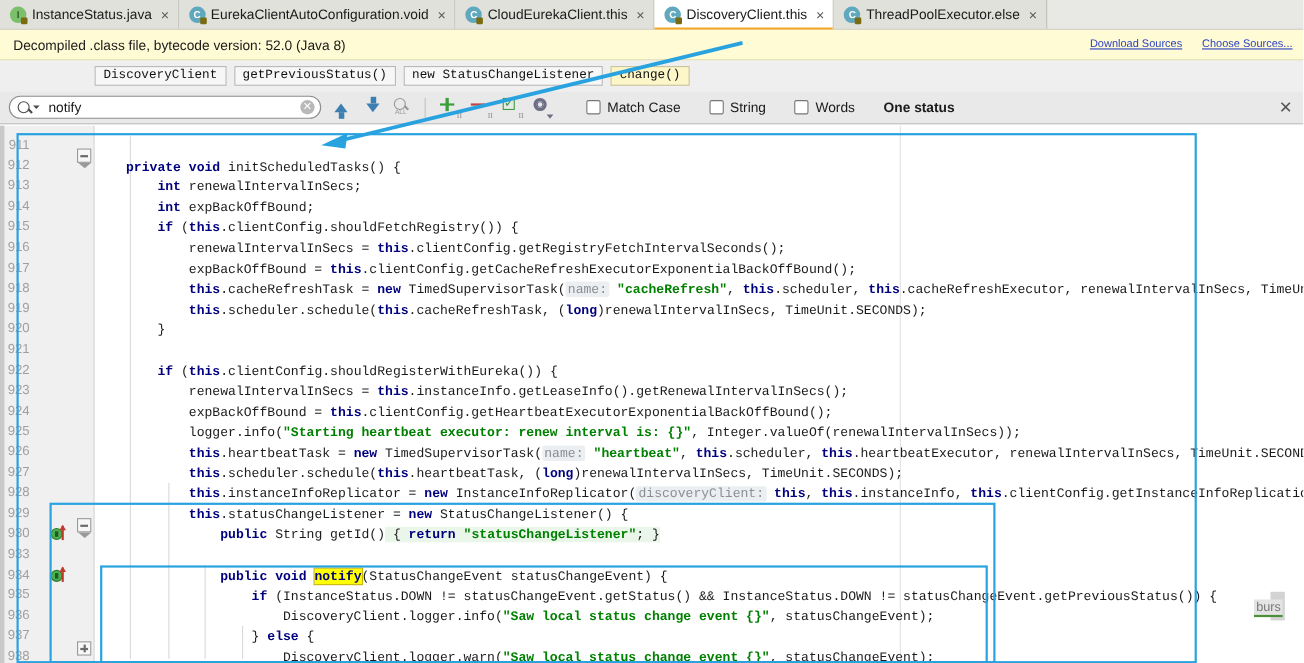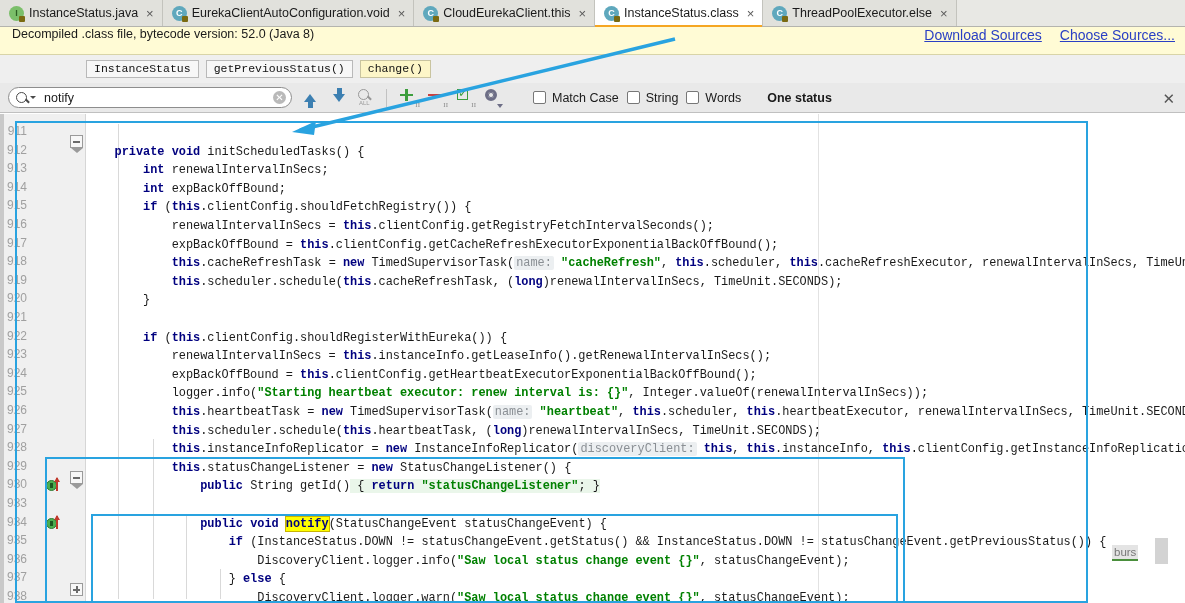--- a/index.html
+++ b/index.html
@@ -51,28 +51,28 @@
     font-size: 13px; color: #5a5a5a; margin-left: 3px;
     line-height: 1; cursor: pointer;
   }
   .tabbar-filler { flex: 1 1 auto; background: #e8e8e4; }
 
   
   .notifybar {
     position: absolute; left: 0; top: 27px; width: 1185px; height: 28px;
     background: #fffbd5;
     border-bottom: 1px solid #d8d4a8;
-    display: flex; align-items: flex-start;
+    display: flex; align-items: center;
     padding: 0 10px 0 12px;
     font-size: 12.5px; color: #1a1a1a;
   }
   .notify-spacer { flex: 1 1 auto; }
   .notify-link {
     color: #2a3fc4; text-decoration: underline;
-    font-size: 14px; margin-left: 18px; cursor: pointer;
+    font-size: 10px; margin-left: 18px; cursor: pointer;
   }
 
   
   .crumbbar {
     position: absolute; left: 0; top: 55px; width: 1185px; height: 28px;
     background: #efefef;
     display: flex; align-items: center;
     padding-left: 86px;
     gap: 7px;
   }
@@ -167,21 +167,21 @@
   .ti-gear .g {
     position:absolute; left:4px; top:3px; width:12px; height:12px; border-radius:50%;
     border: 3px solid #6d6e86; box-shadow: 0 0 0 1.5px #6d6e86 inset;
   }
   .ti-gear .gc { position:absolute; left:8px; top:7px; width:4px; height:4px;
     background:#e9e9e9; border-radius:50%; }
   .ti-gear .gcar { position:absolute; right:2px; bottom:2px; width:0; height:0;
     border-left:3px solid transparent; border-right:3px solid transparent;
     border-top:4px solid #6d6e86; }
   .sep-v { width:1px; height:18px; background:#c2c2c2; margin:0 6px 0 8px; flex:0 0 auto; }
-  .chk-group { display:flex; align-items:center; margin-left: 28px; gap: 8px; }
+  .chk-group { display:flex; align-items:center; margin-left: 28px; gap: 26px; }
   .chk { display:flex; align-items:center; gap:6px; font-size:12.5px; color:#1a1a1a; cursor:pointer; }
   .chkbox {
     width:13px; height:13px; border:1px solid #777; background:#fff; border-radius:2px; flex:0 0 auto;
   }
   .match-count { margin-left: 26px; font-size:12.5px; font-weight:bold; color:#1a1a1a; }
   .close-x {
     position:absolute; right:10px; top:8px; font-size:15px; color:#555; cursor:pointer;
     line-height:1;
   }
 
@@ -272,41 +272,42 @@
       <span class="tab-label">EurekaClientAutoConfiguration.void</span>
       <span class="tab-close">×</span>
     </div>
     <div class="tab">
       <span class="tab-icon c">C<span class="lockdot"></span></span>
       <span class="tab-label">CloudEurekaClient.this</span>
       <span class="tab-close">×</span>
     </div>
     <div class="tab active">
       <span class="tab-icon c">C<span class="lockdot"></span></span>
-      <span class="tab-label">InstanceStatus.class</span>
+      <span class="tab-label">DiscoveryClient.this</span>
       <span class="tab-close">×</span>
     </div>
     <div class="tab">
       <span class="tab-icon c">C<span class="lockdot"></span></span>
       <span class="tab-label">ThreadPoolExecutor.else</span>
       <span class="tab-close">×</span>
     </div>
     <div class="tabbar-filler"></div>
   </div>
 
   <div class="notifybar">
     <span>Decompiled .class file, bytecode version: 52.0 (Java 8)</span>
     <span class="notify-spacer"></span>
     <span class="notify-link">Download Sources</span>
     <span class="notify-link">Choose Sources...</span>
   </div>
 
   <div class="crumbbar">
-    <span class="crumb">InstanceStatus</span>
+    <span class="crumb">DiscoveryClient</span>
     <span class="crumb">getPreviousStatus()</span>
+    <span class="crumb">new StatusChangeListener</span>
     <span class="crumb hl">change()</span>
   </div>
 
   <div class="searchbar">
     <div class="searchfield">
       <span class="mag"></span>
       <span class="mag-caret"></span>
       <input class="search-text" value="notify" style="">
       <span class="clear-x">✕</span>
     </div>
@@ -423,21 +424,21 @@
     <div class="code" id="code">
       
       <div class="guide" style="left:32px; top:10px; height:475px;"></div>
       <div class="guide" style="left:67px; top:325px; height:160px;"></div>
       <div class="guide" style="left:100px; top:400px; height:85px;"></div>
       <div class="guide" style="left:134px; top:455px; height:30px;"></div>
       <div class="rmargin" style="left:732px;"></div>
     <div class="cline" style="top: 10px;"></div><div class="cline" style="top: 28.6px;">    <span class="kw">private</span> <span class="kw">void</span> initScheduledTasks() {</div><div class="cline" style="top: 47.2px;">        <span class="kw">int</span> renewalIntervalInSecs;</div><div class="cline" style="top: 65.8px;">        <span class="kw">int</span> expBackOffBound;</div><div class="cline" style="top: 84.4px;">        <span class="kw">if</span> (<span class="kw">this</span>.clientConfig.shouldFetchRegistry()) {</div><div class="cline" style="top: 103px;">            renewalIntervalInSecs = <span class="kw">this</span>.clientConfig.getRegistryFetchIntervalSeconds();</div><div class="cline" style="top: 121.6px;">            expBackOffBound = <span class="kw">this</span>.clientConfig.getCacheRefreshExecutorExponentialBackOffBound();</div><div class="cline" style="top: 140.2px;">            <span class="kw">this</span>.cacheRefreshTask = <span class="kw">new</span> TimedSupervisorTask(<span class="hint">name:</span> <span class="str">"cacheRefresh"</span>, <span class="kw">this</span>.scheduler, <span class="kw">this</span>.cacheRefreshExecutor, renewalIntervalInSecs, TimeUnit.SECONDS, expBackOf</div><div class="cline" style="top: 158.8px;">            <span class="kw">this</span>.scheduler.schedule(<span class="kw">this</span>.cacheRefreshTask, (<span class="kw">long</span>)renewalIntervalInSecs, TimeUnit.SECONDS);</div><div class="cline" style="top: 177.4px;">        }</div><div class="cline" style="top: 196px;"></div><div class="cline" style="top: 214.6px;">        <span class="kw">if</span> (<span class="kw">this</span>.clientConfig.shouldRegisterWithEureka()) {</div><div class="cline" style="top: 233.2px;">            renewalIntervalInSecs = <span class="kw">this</span>.instanceInfo.getLeaseInfo().getRenewalIntervalInSecs();</div><div class="cline" style="top: 251.8px;">            expBackOffBound = <span class="kw">this</span>.clientConfig.getHeartbeatExecutorExponentialBackOffBound();</div><div class="cline" style="top: 270.4px;">            logger.info(<span class="str">"Starting heartbeat executor: renew interval is: {}"</span>, Integer.valueOf(renewalIntervalInSecs));</div><div class="cline" style="top: 289px;">            <span class="kw">this</span>.heartbeatTask = <span class="kw">new</span> TimedSupervisorTask(<span class="hint">name:</span> <span class="str">"heartbeat"</span>, <span class="kw">this</span>.scheduler, <span class="kw">this</span>.heartbeatExecutor, renewalIntervalInSecs, TimeUnit.SECONDS, expBackOffBound, </div><div class="cline" style="top: 307.6px;">            <span class="kw">this</span>.scheduler.schedule(<span class="kw">this</span>.heartbeatTask, (<span class="kw">long</span>)renewalIntervalInSecs, TimeUnit.SECONDS);</div><div class="cline" style="top: 326.2px;">            <span class="kw">this</span>.instanceInfoReplicator = <span class="kw">new</span> InstanceInfoReplicator(<span class="hint">discoveryClient:</span> <span class="kw">this</span>, <span class="kw">this</span>.instanceInfo, <span class="kw">this</span>.clientConfig.getInstanceInfoReplicationIntervalSeconds(), </div><div class="cline" style="top: 344.8px;">            <span class="kw">this</span>.statusChangeListener = <span class="kw">new</span> StatusChangeListener() {</div><div class="cline" style="top: 363.4px;">                <span class="kw">public</span> String getId()<span class="inline-ret"> { <span class="kw">return</span> <span class="str">"statusChangeListener"</span>; }</span></div><div class="cline" style="top: 382px;"></div><div class="cline" style="top: 400.6px;">                <span class="kw">public</span> <span class="kw">void</span> <span class="hl-match">notify</span>(StatusChangeEvent statusChangeEvent) {</div><div class="cline" style="top: 419.2px;">                    <span class="kw">if</span> (InstanceStatus.DOWN != statusChangeEvent.getStatus() &amp;&amp; InstanceStatus.DOWN != statusChangeEvent.getPreviousStatus()) {</div><div class="cline" style="top: 437.8px;">                        DiscoveryClient.logger.info(<span class="str">"Saw local status change event {}"</span>, statusChangeEvent);</div><div class="cline" style="top: 456.4px;">                    } <span class="kw">else</span> {</div><div class="cline" style="top: 475px;">                        DiscoveryClient.logger.warn(<span class="str">"Saw local status change event {}"</span>, statusChangeEvent);</div></div>
 
     <div class="chip-cap" style="left:1155px; top:424px; width:13px; height:26px;"></div>
-    <div class="burst-chip" style="left:1112px; top:431px;">burs</div>
+    <div class="burst-chip" style="left:1140px; top:431px;">burs</div>
 
     <div class="bluebox" style="left:15px; top:7px; width:1073px; height:482px;"></div>
     <div class="bluebox" style="left:45px; top:343px; width:860px; height:146px;"></div>
     <div class="bluebox" style="left:91px; top:400px; width:807px; height:89px;"></div>
   </div>
 
   <svg class="arrow-svg" viewBox="0 0 1185 603">
     <line x1="675" y1="39" x2="300" y2="130" stroke="#29a3e0" stroke-width="3.5"></line>
     <polygon points="292,132 316,121 314,135" fill="#29a3e0"></polygon>
   </svg>

